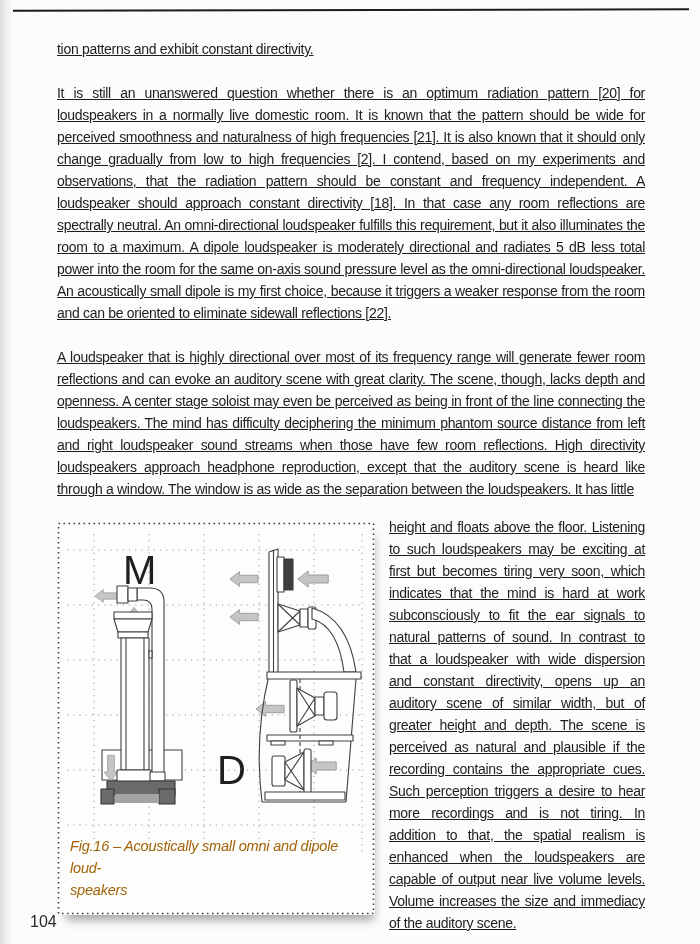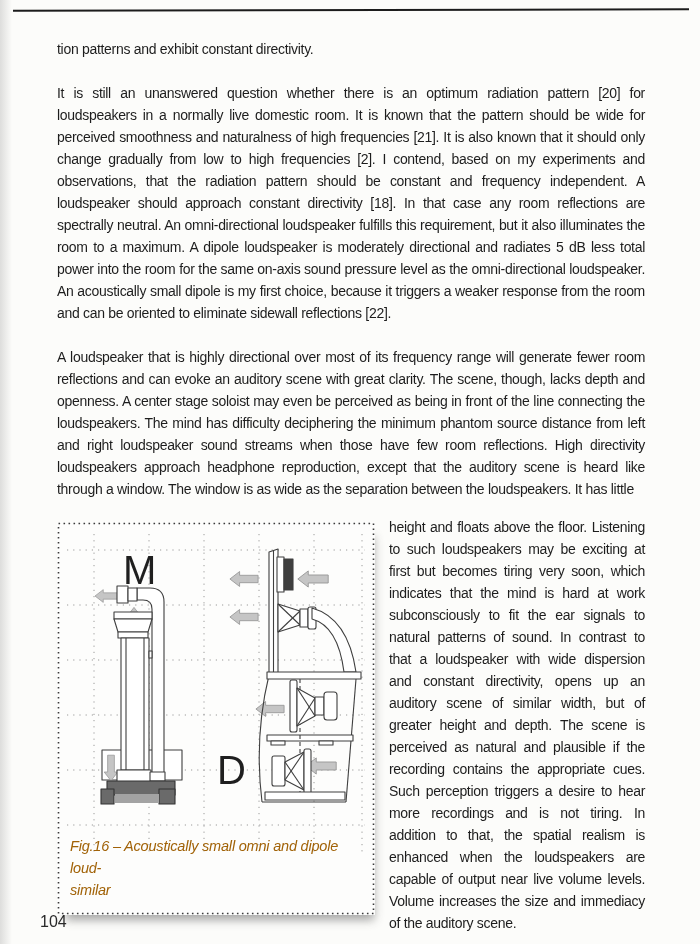--- a/index.html
+++ b/index.html
@@ -22,20 +22,21 @@
     background:#1c1c1c;
     transform:rotate(-0.12deg);
   }
   .content {
     position:absolute; left:57px; top:38px; width:588px;
   }
   .para {
     font-size:14px; line-height:22px; letter-spacing:-0.3px;
     text-align:justify;
     margin-bottom:22px;
+    text-decoration:underline;
   }
   .para.intro { margin-bottom:16px; }
   .para.cont { margin-bottom:0; }
   .wrap { overflow:visible; }
   .wrap::after { content:""; display:block; clear:both; }
 
   .figurebox {
     position:relative;
     float:left;
     width:318px; height:393px;
@@ -47,21 +48,21 @@
   .figurebox figcaption {
     position:absolute; left:13px; right:10px; bottom:14px;
     font-size:14.5px; line-height:22px; font-style:italic;
     letter-spacing:-0.2px; color:#a16207; text-align:left;
   }
   .fig-label {
     font-family:"Liberation Sans","DejaVu Sans",sans-serif;
     font-size:40px; fill:#1f1f1f;
   }
   .page-number {
-    position:absolute; left:40px; top:913px;
+    position:absolute; left:30px; top:913px;
     font-size:16px; letter-spacing:0; color:#2a2a2a;
   }
 </style>
 </head>
 <body>
 
 <div class="page">
   <div class="scan-edge-left"></div>
   <div class="top-rule"></div>
 
@@ -170,21 +171,21 @@
             <rect x="247" y="227" width="7" height="45" rx="2"></rect>
 
             <rect x="208" y="270" width="80" height="8"></rect>
 
             <text class="fig-label" x="160" y="262" stroke="none">D</text>
           </g>
         </svg>
 
         <figcaption>
           <span>Fig.16 – Acoustically small omni and dipole loud-</span><br>
-          <span>similar</span>
+          <span>speakers</span>
         </figcaption>
       </figure>
 
       <p class="para cont">height and floats above the floor. Listening to such loudspeakers may be exciting at first but becomes tiring very soon, which indicates that the mind is hard at work subconsciously to fit the ear signals to natural patterns of sound. In contrast to that a loudspeaker with wide dispersion and constant directivity, opens up an auditory scene of similar width, but of greater height and depth. The scene is perceived as natural and plausible if the recording contains the appropriate cues. Such perception triggers a desire to hear more recordings and is not tiring. In addition to that, the spatial realism is enhanced when the loudspeakers are capable of output near live volume levels. Volume increases the size and immediacy of the auditory scene.</p>
     </div>
   </div>
 
   <div class="page-number">104</div>
 </div>
 

